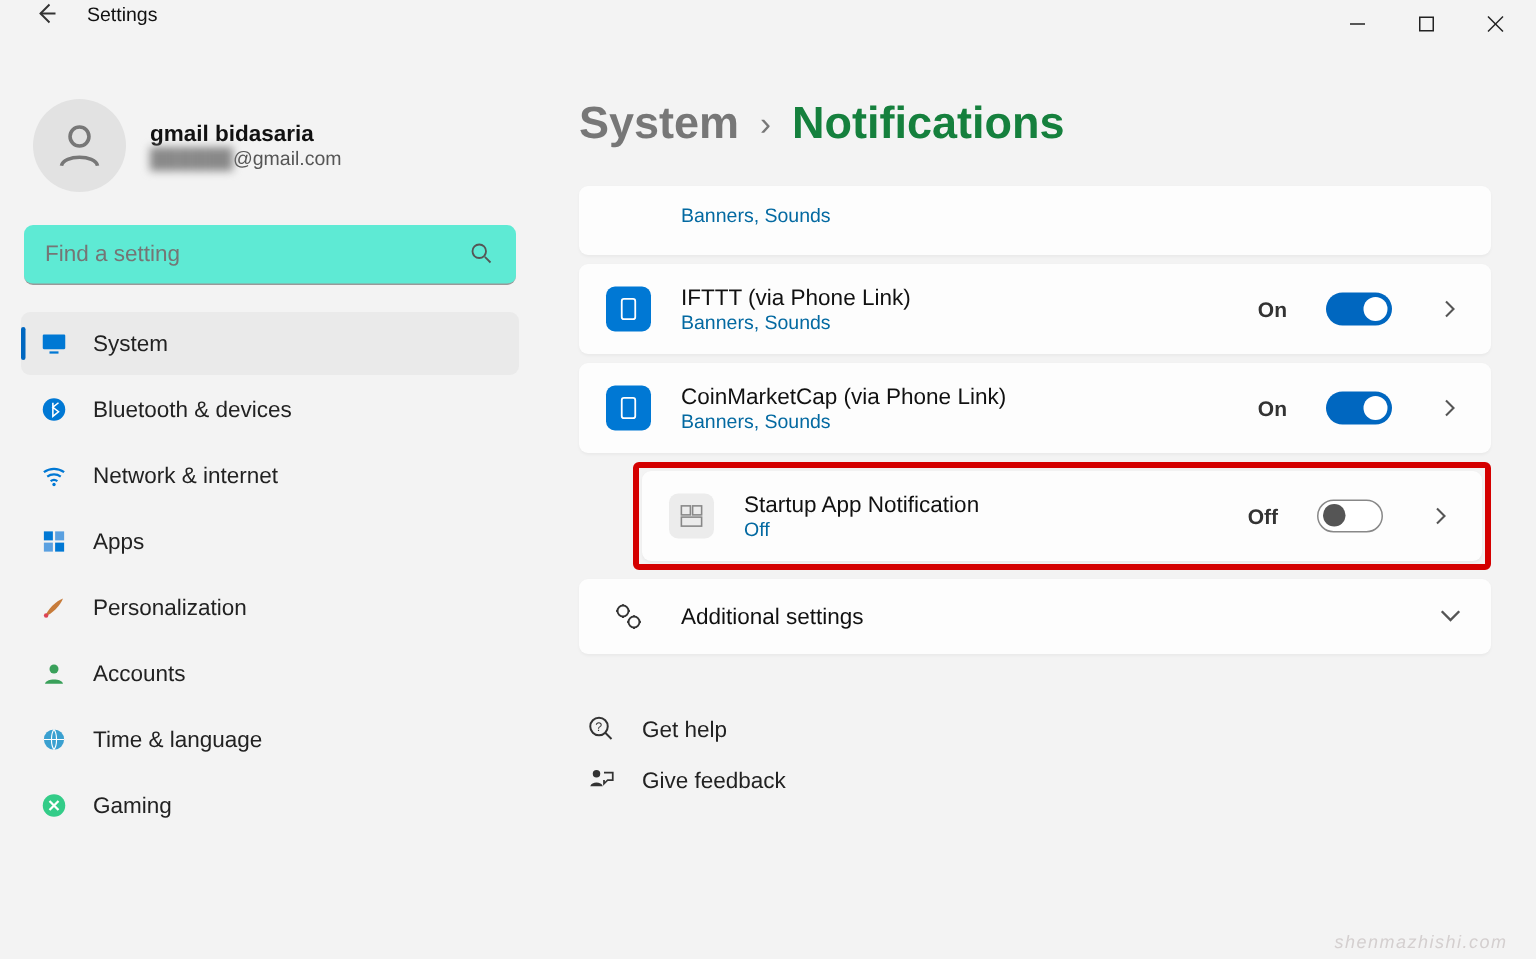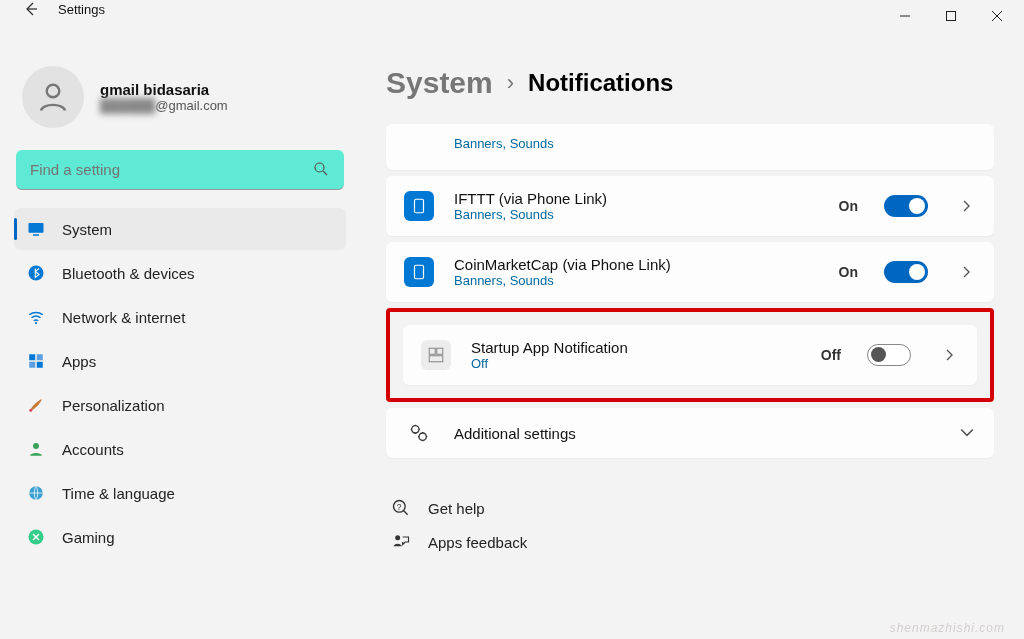--- a/index.html
+++ b/index.html
@@ -32,41 +32,41 @@
   .nav-item { display:flex; align-items:center; gap:16px; height:42px; padding:0 12px; border-radius:6px; font-size:15px; color:#222; position:relative; cursor:default; }
   .nav-item.active { background:#eaeaea; }
   .nav-item.active::before { content:""; position:absolute; left:0; top:10px; bottom:10px; width:3px; background:#0067c0; border-radius:3px; }
   .nav-icon { width:20px; height:20px; display:flex; align-items:center; justify-content:center; }
 
   
   .main { flex:1; padding: 22px 30px 0 26px; overflow:hidden; }
   .breadcrumb { display:flex; align-items:center; gap:14px; margin-bottom:24px; }
   .breadcrumb .parent { font-size:30px; font-weight:600; color:#777; }
   .breadcrumb .sep { font-size:22px; color:#777; }
-  .breadcrumb .current { font-size:24px; font-weight:600; color:#000000; }
+  .breadcrumb .current { font-size:30px; font-weight:600; color:#15803d; }
 
   .cards { display:flex; flex-direction:column; gap:6px; }
   .card { background:#fdfdfd; border-radius:6px; padding:14px 18px 14px 18px; display:flex; align-items:center; gap:20px; box-shadow:0 1px 2px rgba(0,0,0,0.04); }
   .card.partial { padding-top:4px; padding-bottom:12px; }
   .card.partial .app-icon { visibility:hidden; }
   .card .app-icon { width:30px; height:30px; border-radius:6px; display:flex; align-items:center; justify-content:center; flex-shrink:0; }
   .card .app-icon.blue { background:#0078d4; }
   .card .app-icon.grey { background:#ececec; }
   .card-body { flex:1; display:flex; flex-direction:column; }
   .card-title { font-size:15px; color:#111; }
   .card-sub { font-size:13px; color:#0369a1; }
   .state-label { font-size:14px; color:#333; margin-right:6px;font-weight:bold; }
   .toggle { width:44px; height:22px; border-radius:11px; position:relative; flex-shrink:0; }
   .toggle.on { background:#0067c0; }
   .toggle.on::after { content:""; position:absolute; right:3px; top:3px; width:16px; height:16px; border-radius:50%; background:#fff; }
   .toggle.off { background:#fff; border:1px solid #888; }
   .toggle.off::after { content:""; position:absolute; left:3px; top:2px; width:15px; height:15px; border-radius:50%; background:#555; }
   .chev { width:18px; color:#555; margin-left:10px; display:flex; align-items:center; justify-content:center; }
 
-  .highlight-box { border:4px solid #d40000; border-radius:4px; padding:13px; }
+  .highlight-box { border:4px solid #d40000; border-radius:4px; padding:2px;margin-left:36px; }
   .highlight-box .card { margin:0; }
 
   .additional .gear-icon { width:30px; display:flex; align-items:center; justify-content:center; color:#333; }
   .additional .card-title { font-weight:400; }
 
   .help-links { margin-top:40px; display:flex; flex-direction:column; gap:14px; padding-left:4px; }
   .help-link { display:flex; align-items:center; gap:16px; font-size:15px; color:#222; }
   .help-link .icon { width:22px; display:flex; align-items:center; justify-content:center; color:#333; }
 
   .watermark { position:absolute; right:19px; bottom:4px; font-size:12px; letter-spacing:1px; color:rgba(120,100,100,0.25); font-style:italic; }
@@ -316,20 +316,20 @@
         <span>Get help</span>
       </div>
       <div class="help-link">
         <span class="icon">
             <svg width="20" height="20" viewBox="0 0 24 24">
               <circle cx="8" cy="7" r="3" fill="#333"></circle>
               <path d="M3 17c1-4 9-4 10 0z" fill="#333"></path>
               <path d="M14 6h7v6h-4l-3 3v-3" fill="none" stroke="#333" stroke-width="1.4"></path>
             </svg>
           </span>
-        <span>Apps feedback</span>
+        <span>Give feedback</span>
       </div>
     </div>
 
   </div>
 </div>
 
 <div class="watermark">shenmazhishi.com</div>
 
 </body></html>

